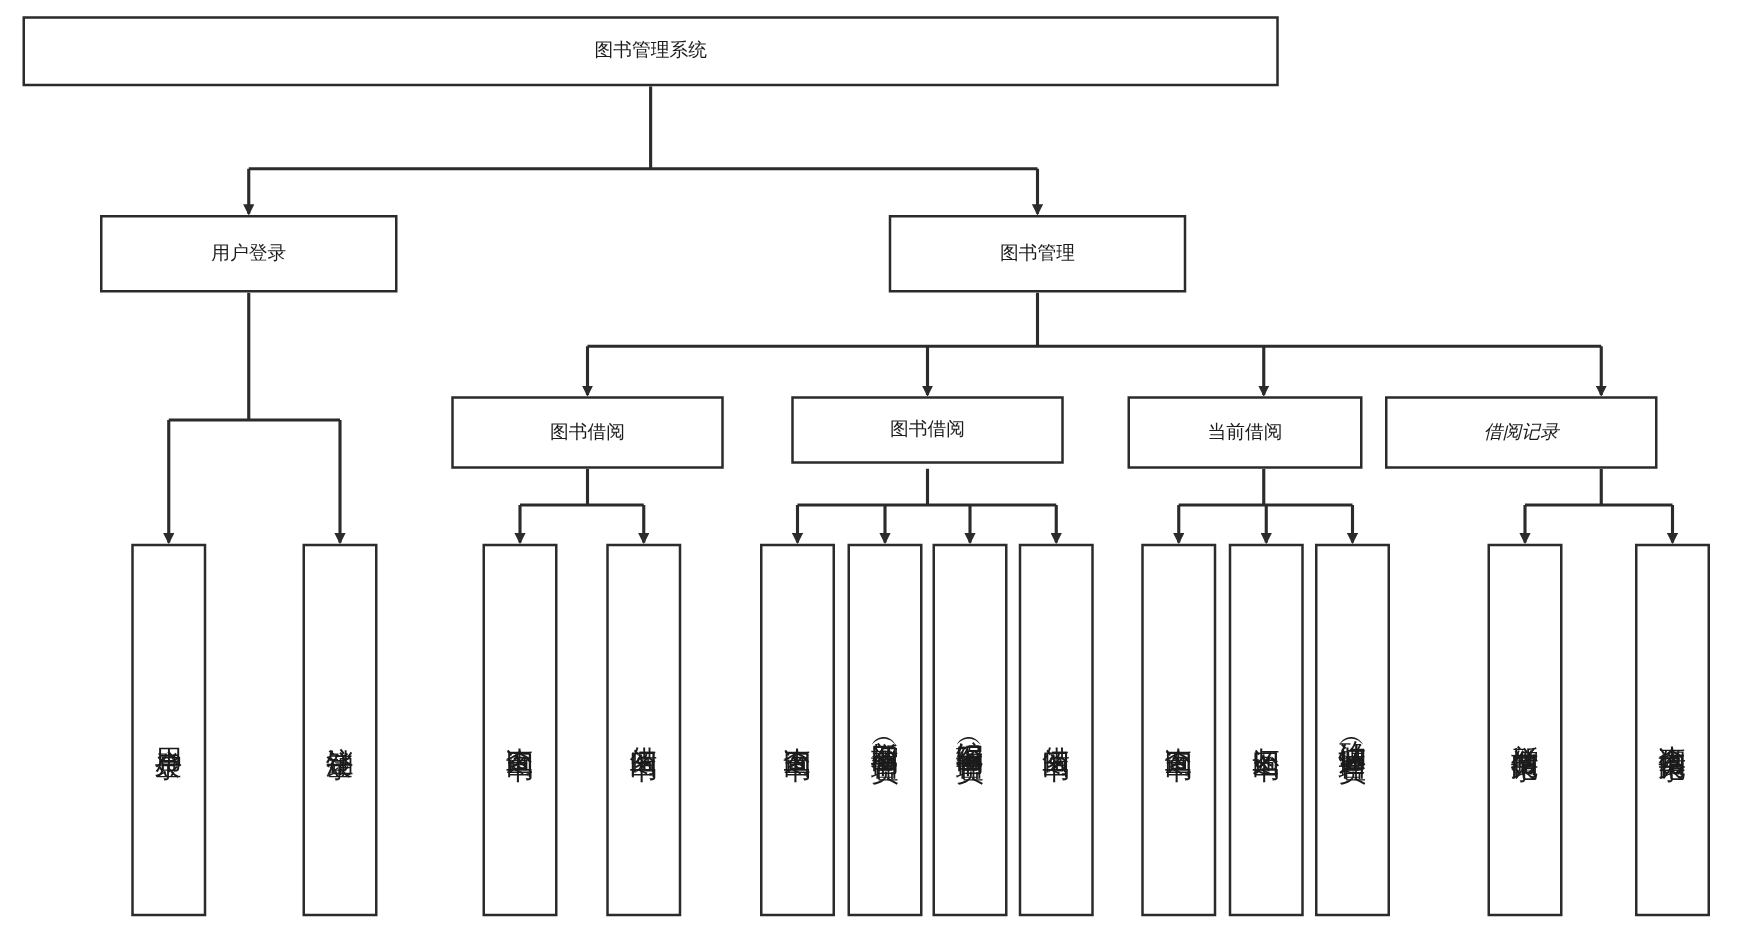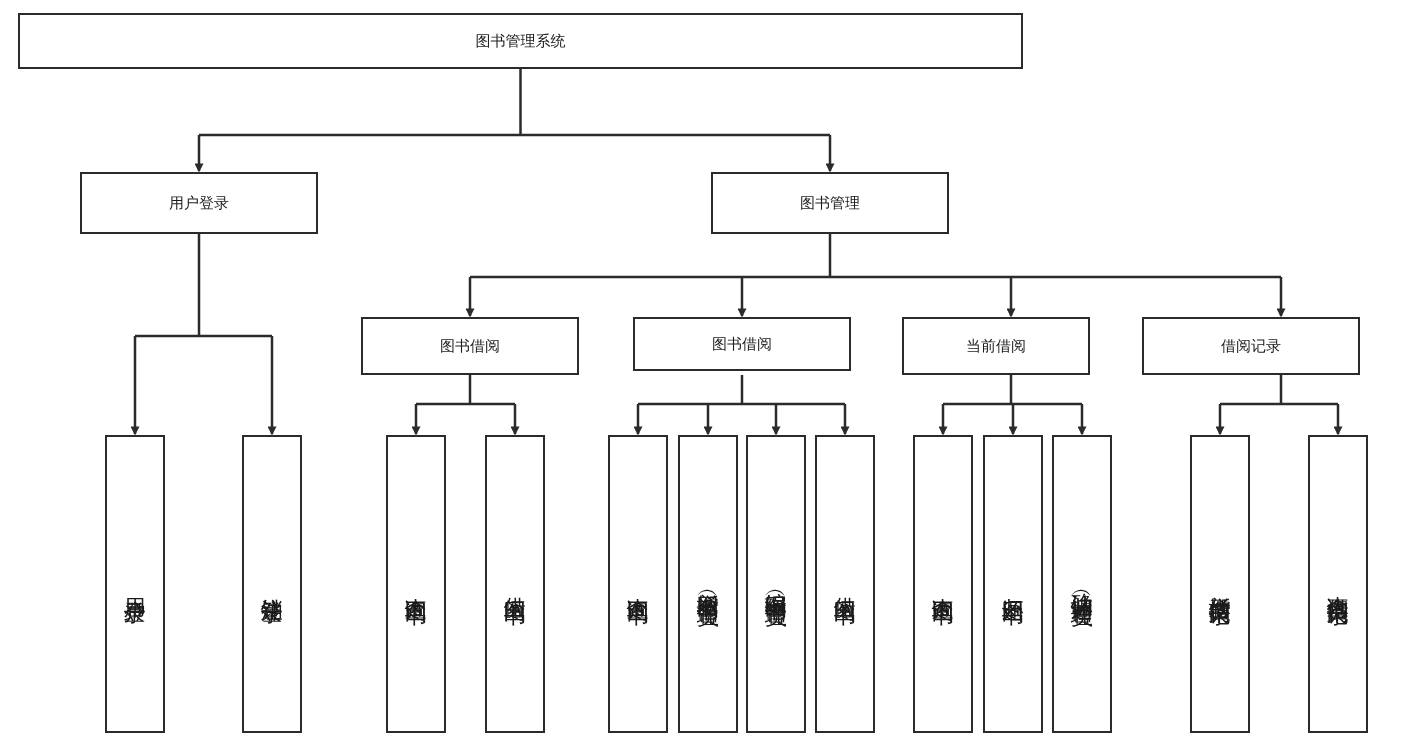--- a/index.html
+++ b/index.html
@@ -97,21 +97,21 @@
       </div>
       <div class="node h" style="left: 361px; top: 317px; width: 218px; height: 58px;">
         <span>图书借阅</span>
       </div>
       <div class="node h" style="left: 633px; top: 317px; width: 218px; height: 54px;">
         <span>图书借阅</span>
       </div>
       <div class="node h" style="left: 902px; top: 317px; width: 188px; height: 58px;">
         <span>当前借阅</span>
       </div>
-      <div class="node h" style="left: 1142px; top: 317px; width: 218px; height: 58px;">
+      <div class="node h" style="left: 1108px; top: 317px; width: 218px; height: 58px; font-style: italic;">
         <span>借阅记录</span>
       </div>
       <div class="node v" style="left: 105px; top: 435px; width: 60px; height: 298px;">
         <span>用户登录</span>
       </div>
       <div class="node v" style="left: 242px; top: 435px; width: 60px; height: 298px;">
         <span>注销登录</span>
       </div>
       <div class="node v" style="left: 386px; top: 435px; width: 60px; height: 298px;">
         <span>查询图书</span>

